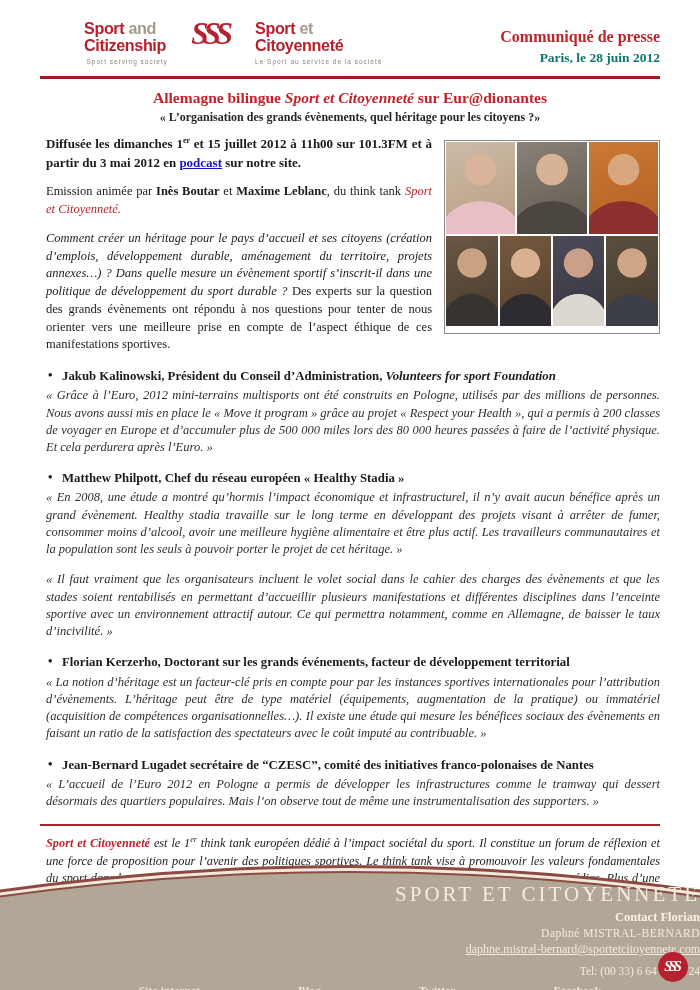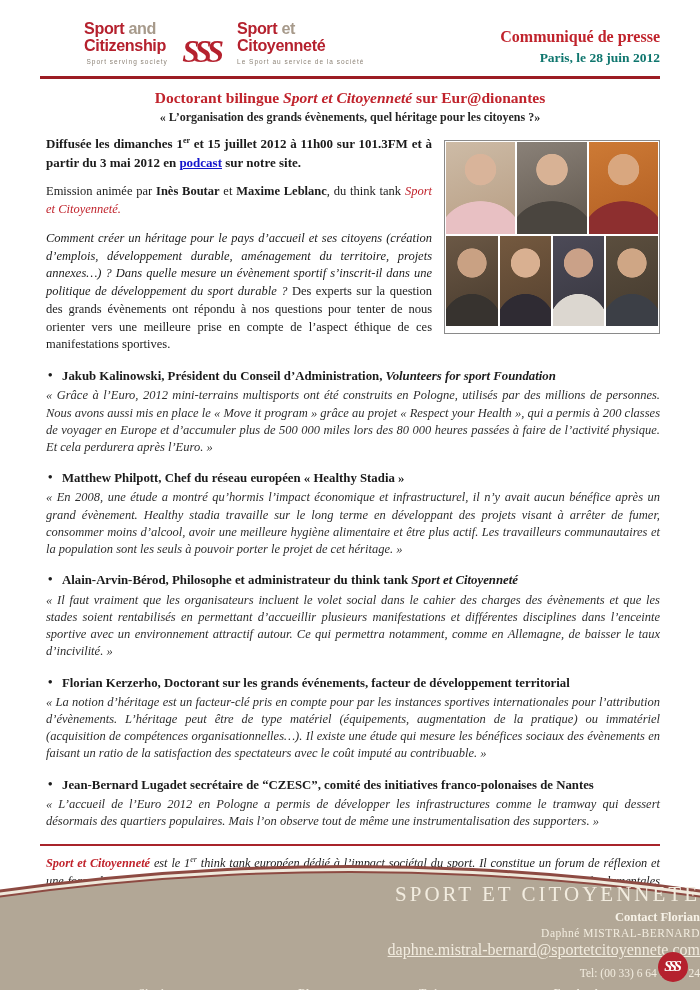--- a/index.html
+++ b/index.html
@@ -7,21 +7,21 @@
     width:700px;height:990px;position:relative;overflow:hidden;
     background:#ffffff;
     font-family:"Liberation Serif","DejaVu Serif",serif;
     color:#1b1b1b;
   }
   .page{position:relative;width:700px;height:990px;}
 
   
   .header{display:flex;justify-content:space-between;align-items:flex-start;
     padding:20px 40px 0 46px;}
-  .logos{display:flex;align-items:flex-end;gap:12px;margin-left:38px;}
+  .logos{display:flex;align-items:flex-start;gap:21px;margin-left:38px;}
   .logo-block{display:flex;flex-direction:column;line-height:1;}
   .logo-line{font-family:"Liberation Sans","DejaVu Sans",sans-serif;
     font-weight:bold;font-size:17px;letter-spacing:-0.4px;color:#b5212e;
     transform:scaleX(.95);transform-origin:left;}
   .logo-line .mut{color:#a79a8b;}
   .logo-tag{font-family:"Liberation Sans","DejaVu Sans",sans-serif;
     font-size:6.5px;color:#8d8478;letter-spacing:1px;margin-top:5px;
     text-align:center;}
   .sss-mark{font-family:"Liberation Serif",serif;font-style:italic;font-weight:bold;
     font-size:31px;color:#b5212e;letter-spacing:-5px;line-height:.9;
@@ -89,21 +89,21 @@
     width:5000px;height:5000px;border-radius:50%;}
   .arc.l1{top:0;background:#8d4a42;}
   .arc.l2{top:3px;background:#efe9dc;}
   .arc.l3{top:6px;background:#8d4a42;}
   .arc.fill{top:8px;background:#b2a796;}
   .footer-content{position:relative;z-index:2;text-align:right;padding-top:17px;
     color:#f2ecdf;}
   .footer-brand{font-size:21px;letter-spacing:3px;color:#f2ecdf;}
   .footer-contact{font-weight:bold;font-size:12.5px;margin-top:3px;color:#f7f2e7;}
   .footer-name{font-size:11.5px;margin-top:2px;letter-spacing:.5px;padding-left:17px;}
-  .footer-email{display:inline-block;font-size:16px;margin-top:2px;color:#f2ecdf;
+  .footer-email{display:inline-block;font-size:12px;margin-top:2px;color:#f2ecdf;
     text-decoration:underline;}
   .footer-tel{font-size:11.5px;margin-top:8px;}
   .footer-links{margin-top:7px;display:flex;justify-content:center;gap:58px;}
   .footer-links a{color:#f2ecdf;font-size:11px;font-weight:bold;
     text-decoration:underline;letter-spacing:.3px;margin-left:40px;}
   .footer-logo{position:absolute;right:12px;bottom:8px;width:30px;height:30px;
     border-radius:50%;background:#b5212e;z-index:3;
     display:flex;align-items:center;justify-content:center;
     font-family:"Liberation Serif",serif;font-style:italic;font-weight:bold;
     font-size:14px;color:#fff;letter-spacing:-3px;padding-right:3px;box-sizing:border-box;}
@@ -128,21 +128,21 @@
       </div>
     </div>
     <div class="press-block">
       <div class="press-type">Communiqué de presse</div>
       <div class="press-date">Paris, le 28 juin 2012</div>
     </div>
   </div>
   <hr class="header-rule">
 
   <div class="title-wrap">
-    <div class="title-1"><span>Doctorant bilingue </span><span class="em">Sport et Citoyenneté</span><span> sur Eur@dionantes</span></div>
+    <div class="title-1"><span>Allemagne bilingue </span><span class="em">Sport et Citoyenneté</span><span> sur Eur@dionantes</span></div>
     <div class="title-2">« L’organisation des grands évènements, quel héritage pour les citoyens ?»</div>
   </div>
 
   <div class="main">
 
     <div class="collage">
       <div class="ph top p1"></div>
       <div class="ph top p2"></div>
       <div class="ph top p3"></div>
       <div class="ph bot p4"></div>
@@ -159,21 +159,20 @@
 
     <div class="speaker">
       <p class="speaker-name"><span>Jakub Kalinowski, Président du Conseil d’Administration, </span><span class="name-italic">Volunteers for sport Foundation</span></p>
       <p class="speaker-quote">« Grâce à l’Euro, 2012 mini-terrains multisports ont été construits en Pologne, utilisés par des millions de personnes. Nous avons aussi mis en place le « Move it program » grâce au projet « Respect your Health », qui a permis à 200 classes de voyager en Europe et d’accumuler plus de 500 000 miles lors des 80 000 heures passées à faire de l’activité physique. Et cela perdurera après l’Euro. »</p>
     </div>
     <div class="speaker">
       <p class="speaker-name"><span>Matthew Philpott, Chef du réseau européen « Healthy Stadia »</span><span class="name-italic"></span></p>
       <p class="speaker-quote">« En 2008, une étude a montré qu’hormis l’impact économique et infrastructurel, il n’y avait aucun bénéfice après un grand évènement. Healthy stadia travaille sur le long terme en développant des projets visant à arrêter de fumer, consommer moins d’alcool, avoir une meilleure hygiène alimentaire et être plus actif. Les travailleurs communautaires et la population sont les seuls à pouvoir porter le projet de cet héritage. »</p>
     </div>
     <div class="speaker">
-      <p class="speaker-name"><span>Alain-Arvin-Bérod, Philosophe et administrateur du think tank </span><span class="name-italic">Sport et Citoyenneté</span></p>
       <p class="speaker-quote">« Il faut vraiment que les organisateurs incluent le volet social dans le cahier des charges des évènements et que les stades soient rentabilisés en permettant d’accueillir plusieurs manifestations et différentes disciplines dans l’enceinte sportive avec un environnement attractif autour. Ce qui permettra notamment, comme en Allemagne, de baisser le taux d’incivilité. »</p>
     </div>
     <div class="speaker">
       <p class="speaker-name"><span>Florian Kerzerho, Doctorant  sur les grands événements, facteur de développement territorial</span><span class="name-italic"></span></p>
       <p class="speaker-quote">« La notion d’héritage est un facteur-clé pris en compte pour par les instances sportives internationales pour l’attribution d’évènements. L’héritage peut être de type matériel (équipements, augmentation de la pratique) ou immatériel (acquisition de compétences organisationnelles…). Il existe une étude qui mesure les bénéfices sociaux des évènements en faisant un ratio de la satisfaction des spectateurs avec le coût imputé au contribuable. »</p>
     </div>
     <div class="speaker">
       <p class="speaker-name"><span>Jean-Bernard Lugadet secrétaire de “CZESC”, comité des initiatives franco-polonaises de Nantes</span><span class="name-italic"></span></p>
       <p class="speaker-quote">« L’accueil de l’Euro 2012 en Pologne a permis de développer les infrastructures comme le tramway qui dessert désormais des quartiers populaires. Mais l’on observe tout de même une instrumentalisation des supporters. »</p>
     </div>

